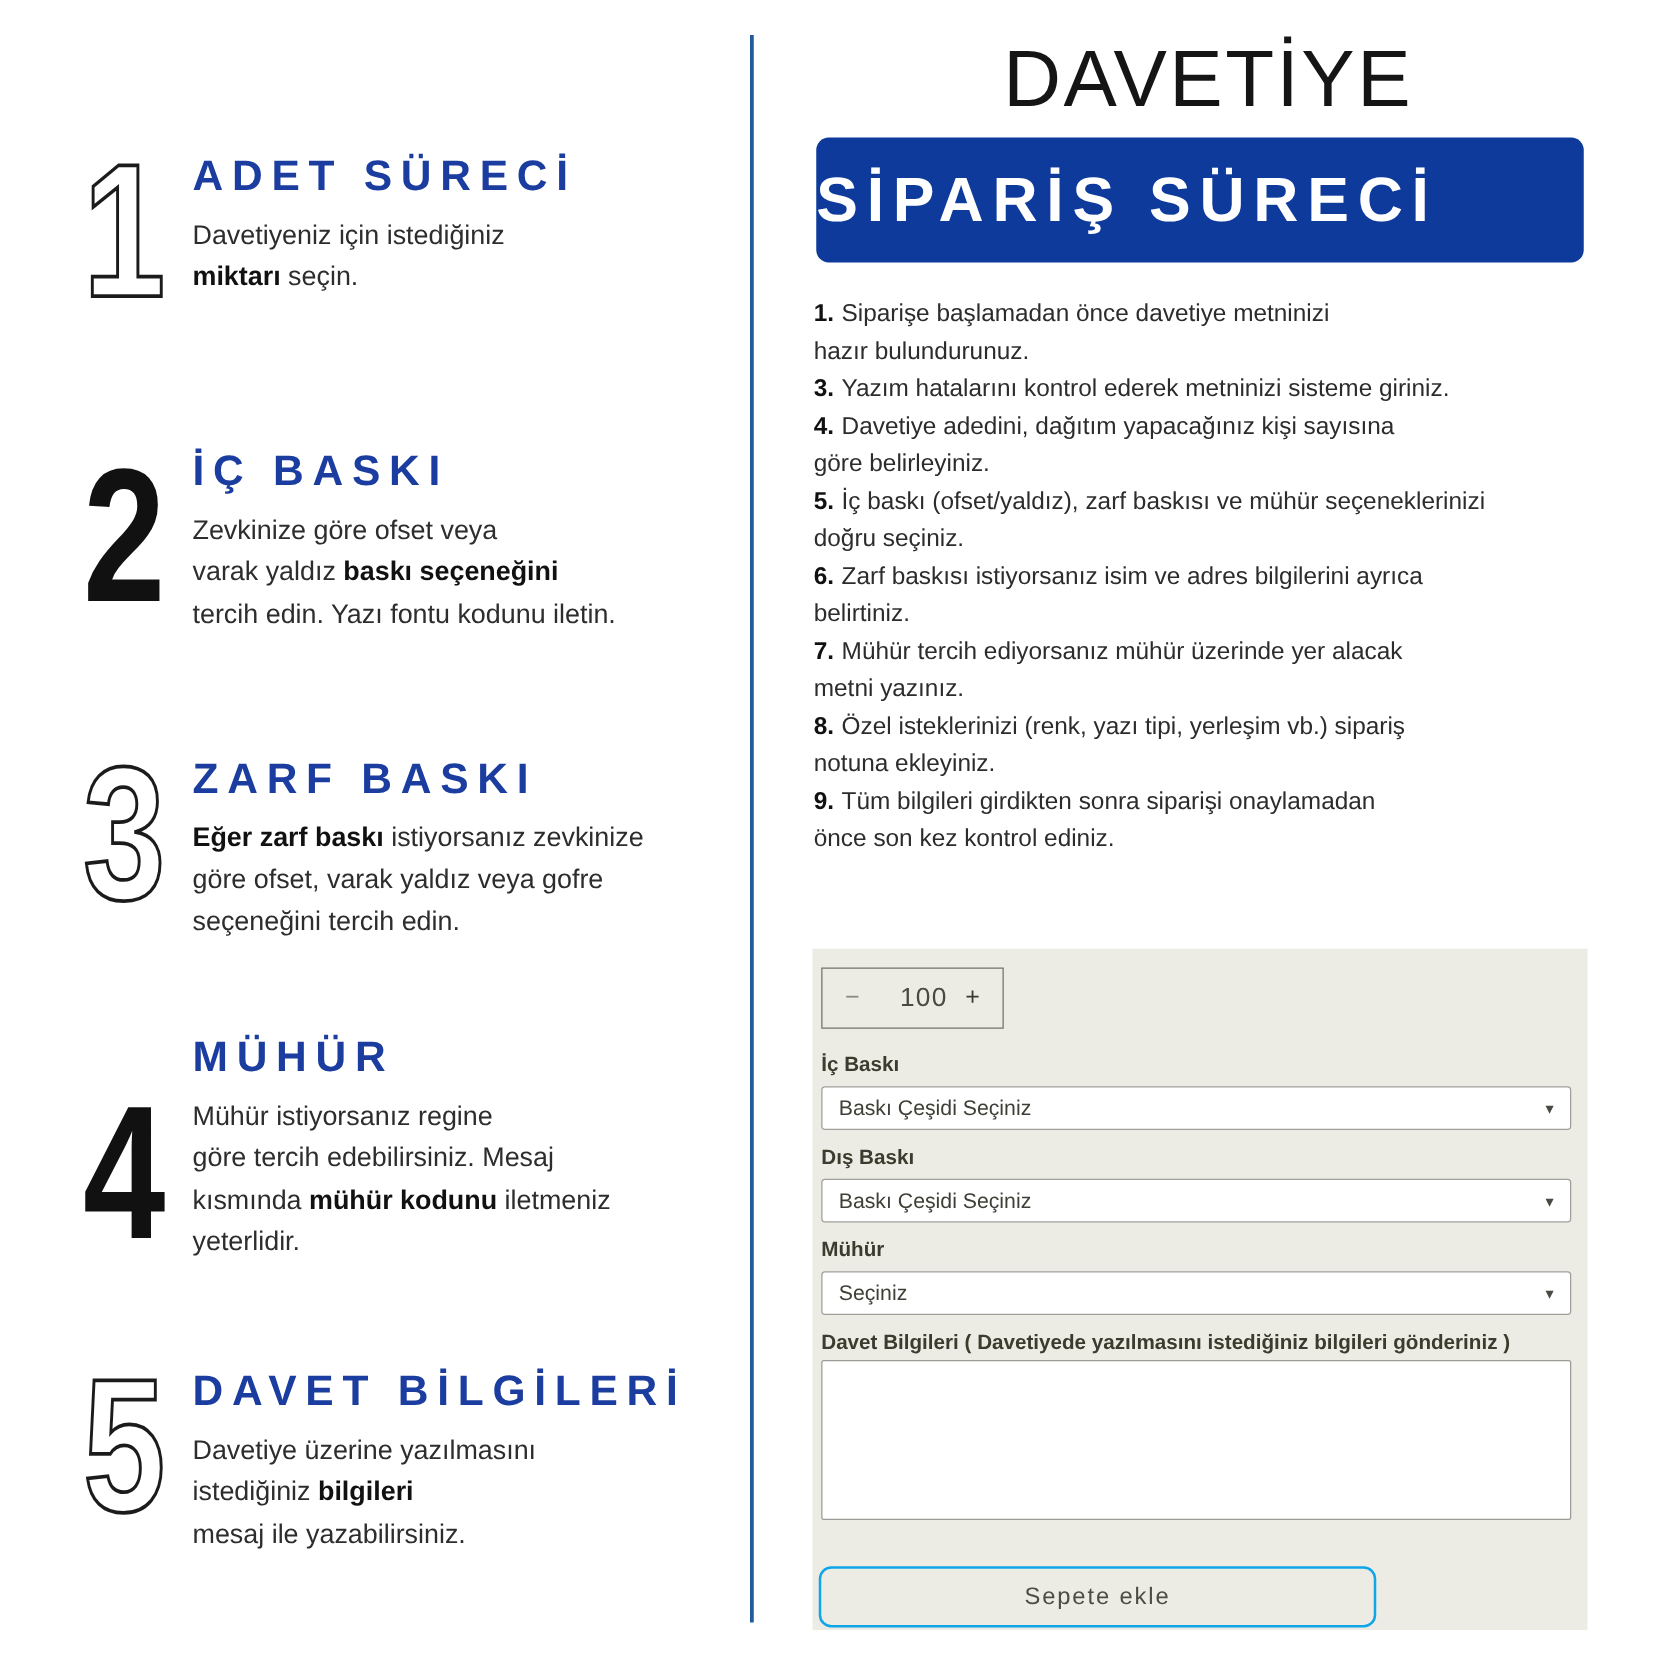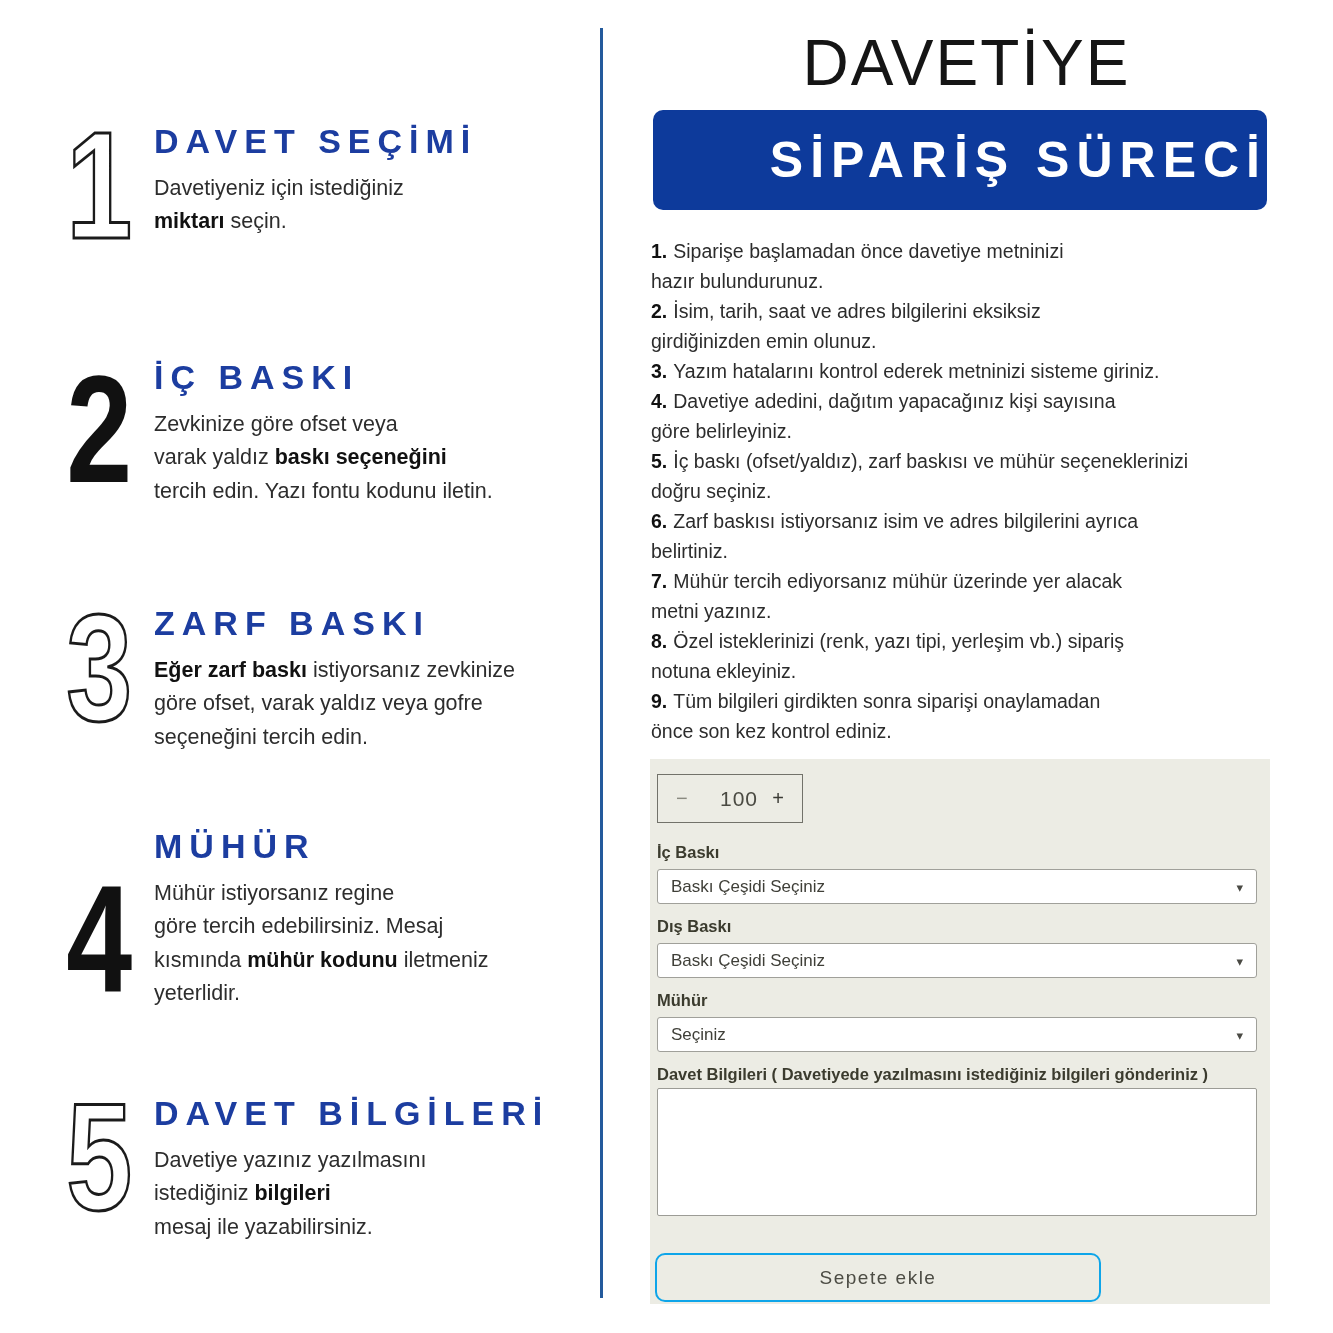--- a/index.html
+++ b/index.html
@@ -35,21 +35,21 @@
   .step-5 { top:1094px; }
 
   
   .page-title {
     position:absolute; left:600px; top:26px; width:733px; text-align:center;
     font-size:64px; font-weight:300; letter-spacing:2px; color:#151515;
   }
   .banner {
     position:absolute; left:653px; top:110px; width:614px; height:100px;
     background:#0d3a9b; border-radius:10px;
-    display:flex; align-items:center; justify-content:flex-end;
+    display:flex; align-items:center; justify-content:flex-start;
     color:#ffffff; font-weight:bold; font-size:50px; letter-spacing:7px; white-space:nowrap;
   }
   .instructions { position:absolute; left:651px; top:236px; width:660px; }
   .instruction { font-size:19.5px; line-height:30px; color:#2c2c2c; white-space:pre-line; }
   .instruction .inum { font-weight:bold; color:#111111; margin-right:6px; }
 
   
   .panel { position:absolute; left:650px; top:759px; width:620px; height:545px; background:#ecece4; }
   .stepper {
     position:absolute; left:7px; top:15px; width:146px; height:49px;
@@ -84,21 +84,21 @@
 </head>
 <body>
 
 <div id="canvas">
 
   <div class="divider"></div>
 
   <div class="step step-1">
     <div class="step-number outlined">1</div>
     <div class="step-text">
-      <div class="step-heading">DAVET SEÇİMİ</div>
+      <div class="step-heading">ADET SÜRECİ</div>
       <div class="step-body"><span>Davetiyeniz için istediğiniz
 </span><b>miktarı</b><span> seçin.</span></div>
     </div>
   </div>
 
   <div class="step step-2">
     <div class="step-number">2</div>
     <div class="step-text">
       <div class="step-heading">İÇ BASKI</div>
       <div class="step-body"><span>Zevkinize göre ofset veya
@@ -125,37 +125,35 @@
 göre tercih edebilirsiniz. Mesaj
 kısmında </span><b>mühür kodunu</b><span> iletmeniz
 yeterlidir.</span></div>
     </div>
   </div>
 
   <div class="step step-5">
     <div class="step-number outlined">5</div>
     <div class="step-text">
       <div class="step-heading">DAVET BİLGİLERİ</div>
-      <div class="step-body"><span>Davetiye yazınız yazılmasını
+      <div class="step-body"><span>Davetiye üzerine yazılmasını
 istediğiniz </span><b>bilgileri</b><span>
 mesaj ile yazabilirsiniz.</span></div>
     </div>
   </div>
 
   <div class="page-title">DAVETİYE</div>
 
   <div class="banner">
     <span>SİPARİŞ SÜRECİ</span>
   </div>
 
   <div class="instructions">
     <div class="instruction"><span class="inum">1.</span><span>Siparişe başlamadan önce davetiye metninizi
 hazır bulundurunuz.</span></div>
-    <div class="instruction"><span class="inum">2.</span><span>İsim, tarih, saat ve adres bilgilerini eksiksiz
-girdiğinizden emin olunuz.</span></div>
     <div class="instruction"><span class="inum">3.</span><span>Yazım hatalarını kontrol ederek metninizi sisteme giriniz.</span></div>
     <div class="instruction"><span class="inum">4.</span><span>Davetiye adedini, dağıtım yapacağınız kişi sayısına
 göre belirleyiniz.</span></div>
     <div class="instruction"><span class="inum">5.</span><span>İç baskı (ofset/yaldız), zarf baskısı ve mühür seçeneklerinizi
 doğru seçiniz.</span></div>
     <div class="instruction"><span class="inum">6.</span><span>Zarf baskısı istiyorsanız isim ve adres bilgilerini ayrıca
 belirtiniz.</span></div>
     <div class="instruction"><span class="inum">7.</span><span>Mühür tercih ediyorsanız mühür üzerinde yer alacak
 metni yazınız.</span></div>
     <div class="instruction"><span class="inum">8.</span><span>Özel isteklerinizi (renk, yazı tipi, yerleşim vb.) sipariş

